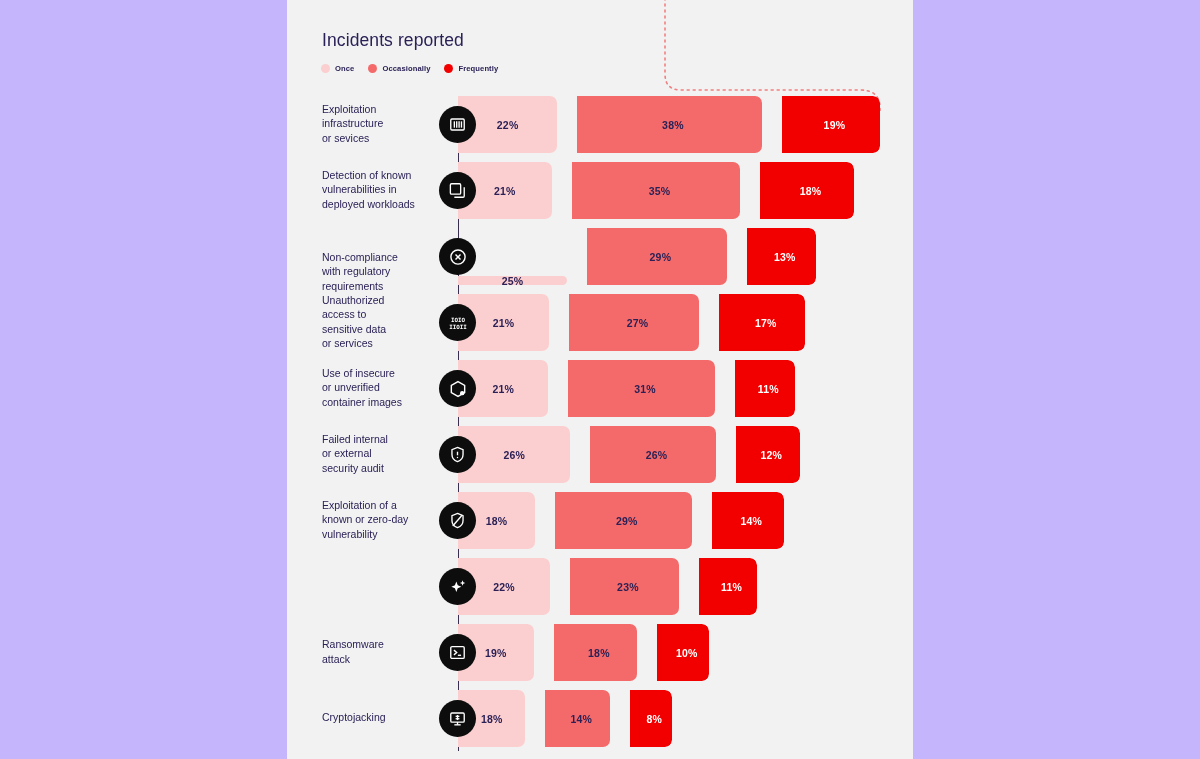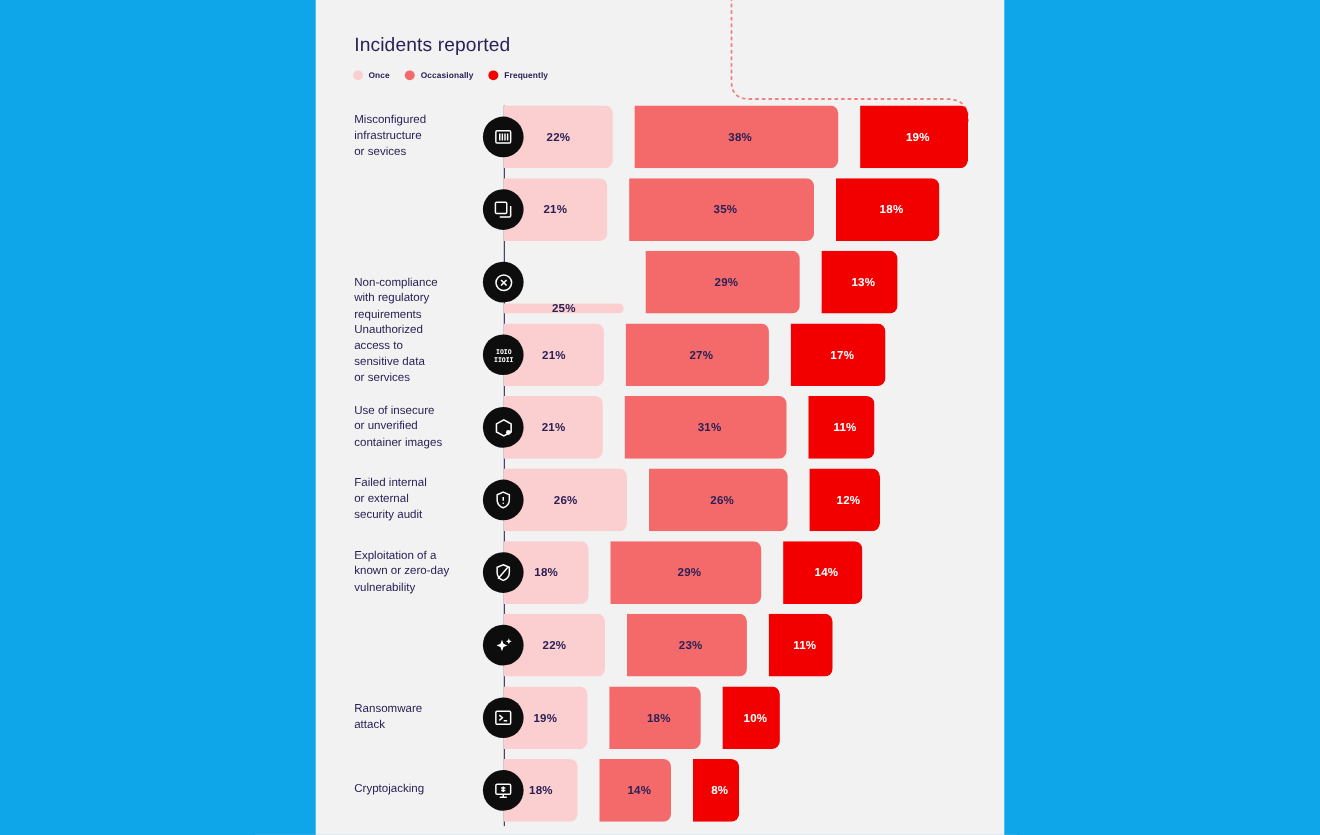--- a/index.html
+++ b/index.html
@@ -1,20 +1,20 @@
 <!DOCTYPE html>
 <html><head>
 <meta charset="utf-8">
 <style>
   html,body{margin:0;padding:0;background:#ffffff;}
   body{
     width:1200px;height:759px;position:relative;overflow:hidden;
     font-family:"Liberation Sans","DejaVu Sans",sans-serif;
   }
-  #page{position:absolute;inset:0;background:#0ea5e9;}
+  #page{position:absolute;inset:0;background:#c4b5fd;}
 
   
   .panel{
     position:absolute;left:287px;top:0;width:626px;height:759px;
     background:#f2f2f2;
   }
 
   
   .dotted-decor{
     position:absolute;left:660px;top:-4px;width:260px;height:115px;
@@ -95,21 +95,21 @@
     <div class="legend-item">
       <span class="legend-dot" style="background:#f20000"></span>
       <span class="legend-label">Frequently</span>
     </div>
   </div>
 
   <div class="axis"></div>
 
   <div class="rows" id="rows">
       <div class="row-label" style="top: 101.9px;">
-        <div>Misconfigured</div>
+        <div>Exploitation</div>
         <div>infrastructure</div>
         <div>or sevices</div>
       </div>
       <div class="bar" style="top: 96px; width: 422.255px;">
         <div class="seg s1" style="width: 117.59px;">
           <span>22%</span>
         </div>
         <div class="seg s2" style="width: 210.11px;">
           <span>38%</span>
         </div>
@@ -118,20 +118,25 @@
         </div>
       </div>
       <div class="icon-badge" style="top: 106px;">
         <svg width="19" height="19" viewBox="0 0 24 24" fill="none" stroke="#fff" stroke-width="1.7">
           <rect x="3.5" y="5" width="17" height="14" rx="1.5"></rect>
           <line x1="8" y1="8" x2="8" y2="16"></line>
           <line x1="11" y1="8" x2="11" y2="16"></line>
           <line x1="14" y1="8" x2="14" y2="16"></line>
           <line x1="17" y1="8" x2="17" y2="16"></line>
         </svg>
+      </div>
+      <div class="row-label" style="top: 167.9px;">
+        <div>Detection of known</div>
+        <div>vulnerabilities in</div>
+        <div>deployed workloads</div>
       </div>
       <div class="bar" style="top: 162px; width: 395.53px;">
         <div class="seg s1" style="width: 112.245px;">
           <span>21%</span>
         </div>
         <div class="seg s2" style="width: 194.075px;">
           <span>35%</span>
         </div>
         <div class="seg s3" style="width: 103.21px;">
           <span>18%</span>

